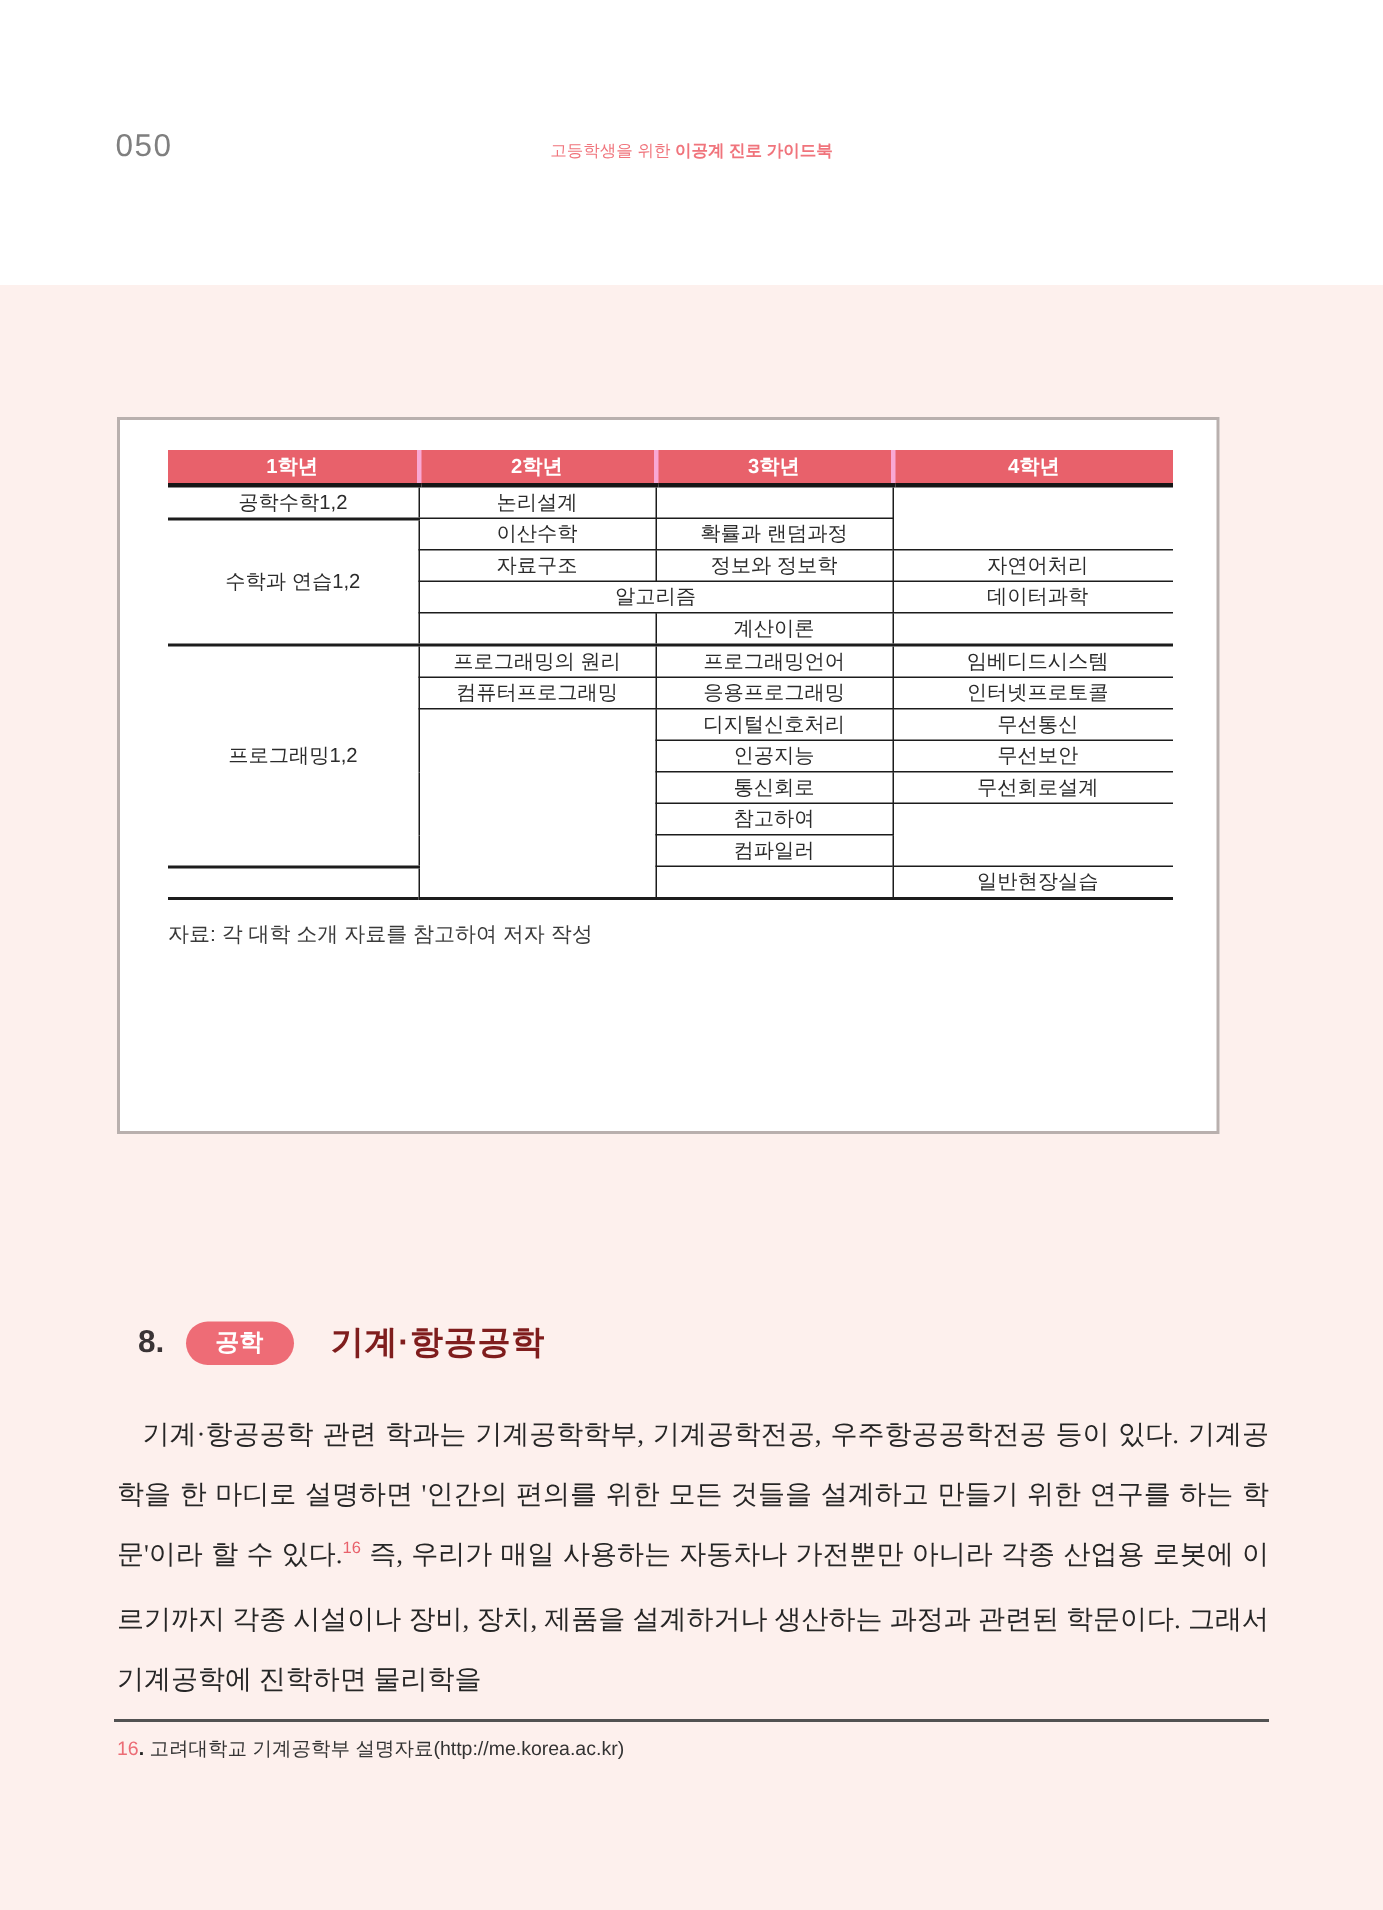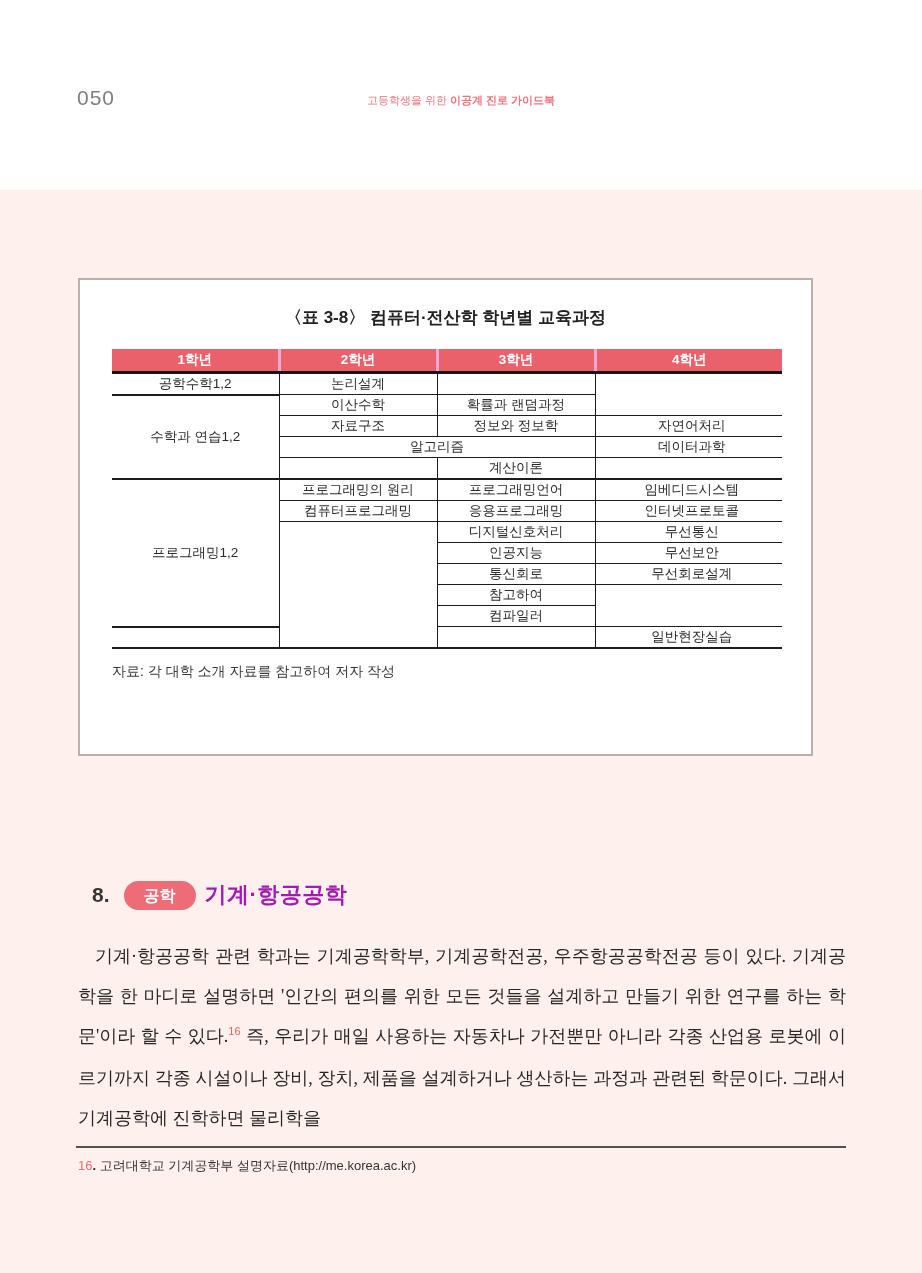--- a/index.html
+++ b/index.html
@@ -55,21 +55,21 @@
 
   
   .section-heading {
     position:absolute; left:92px; top:880px; display:flex; align-items:center;
   }
   .sec-num { font-size:21px; font-weight:800; color:#3a3436; }
   .major-badge {
     margin-left:14px; background:#ee6c76; color:#ffffff; font-weight:bold;
     font-size:16px; line-height:29px; height:29px; padding:0 20px; border-radius:15px;
   }
-  .sec-title { margin-left:9px; font-size:22px; font-weight:800; color:#a21caf; letter-spacing:0.5px; }
+  .sec-title { margin-left:25px; font-size:22px; font-weight:800; color:#7f1d1d; letter-spacing:0.5px; }
 
   
   .body-paragraph {
     position:absolute; left:78px; top:936px; width:768px;
     font-family:"Liberation Serif","DejaVu Serif",serif;
     font-size:18px; line-height:40px; text-align:justify; text-indent:17px; color:#262626;
   }
   .fn-ref { color:#e8616b; font-size:11px; position:relative; top:-7px; font-family:"Liberation Sans",sans-serif; }
 
   
@@ -86,21 +86,20 @@
 <body>
 
 <div class="page-number">050</div>
 <div class="book-header">
   <span>고등학생을 위한 </span><span class="bold">이공계 진로 가이드북</span>
 </div>
 
 <div class="pink-bg"></div>
 
 <div class="table-card">
-  <div class="table-title">〈표 3-8〉 컴퓨터·전산학 학년별 교육과정</div>
 
   <table class="curriculum">
     <colgroup>
       <col style="width:167px">
         <col style="width:158px">
         <col style="width:158px">
         <col style="width:187px">
     </colgroup>
     <thead>
       <tr>

